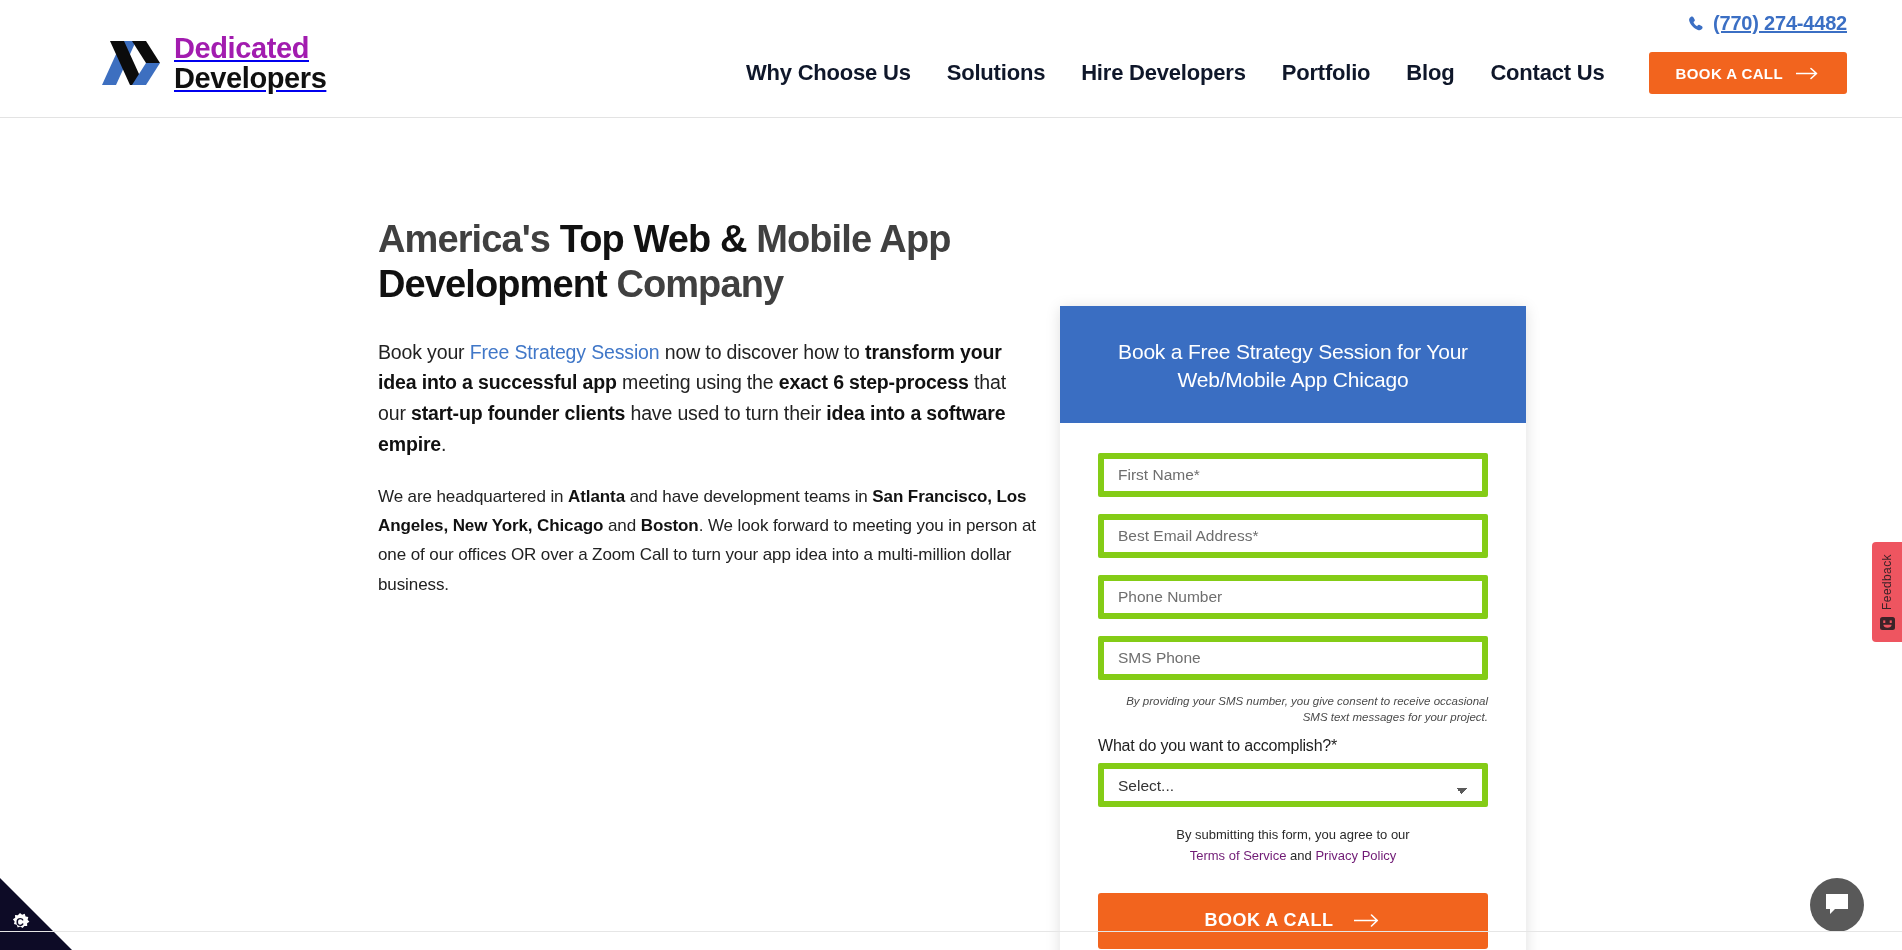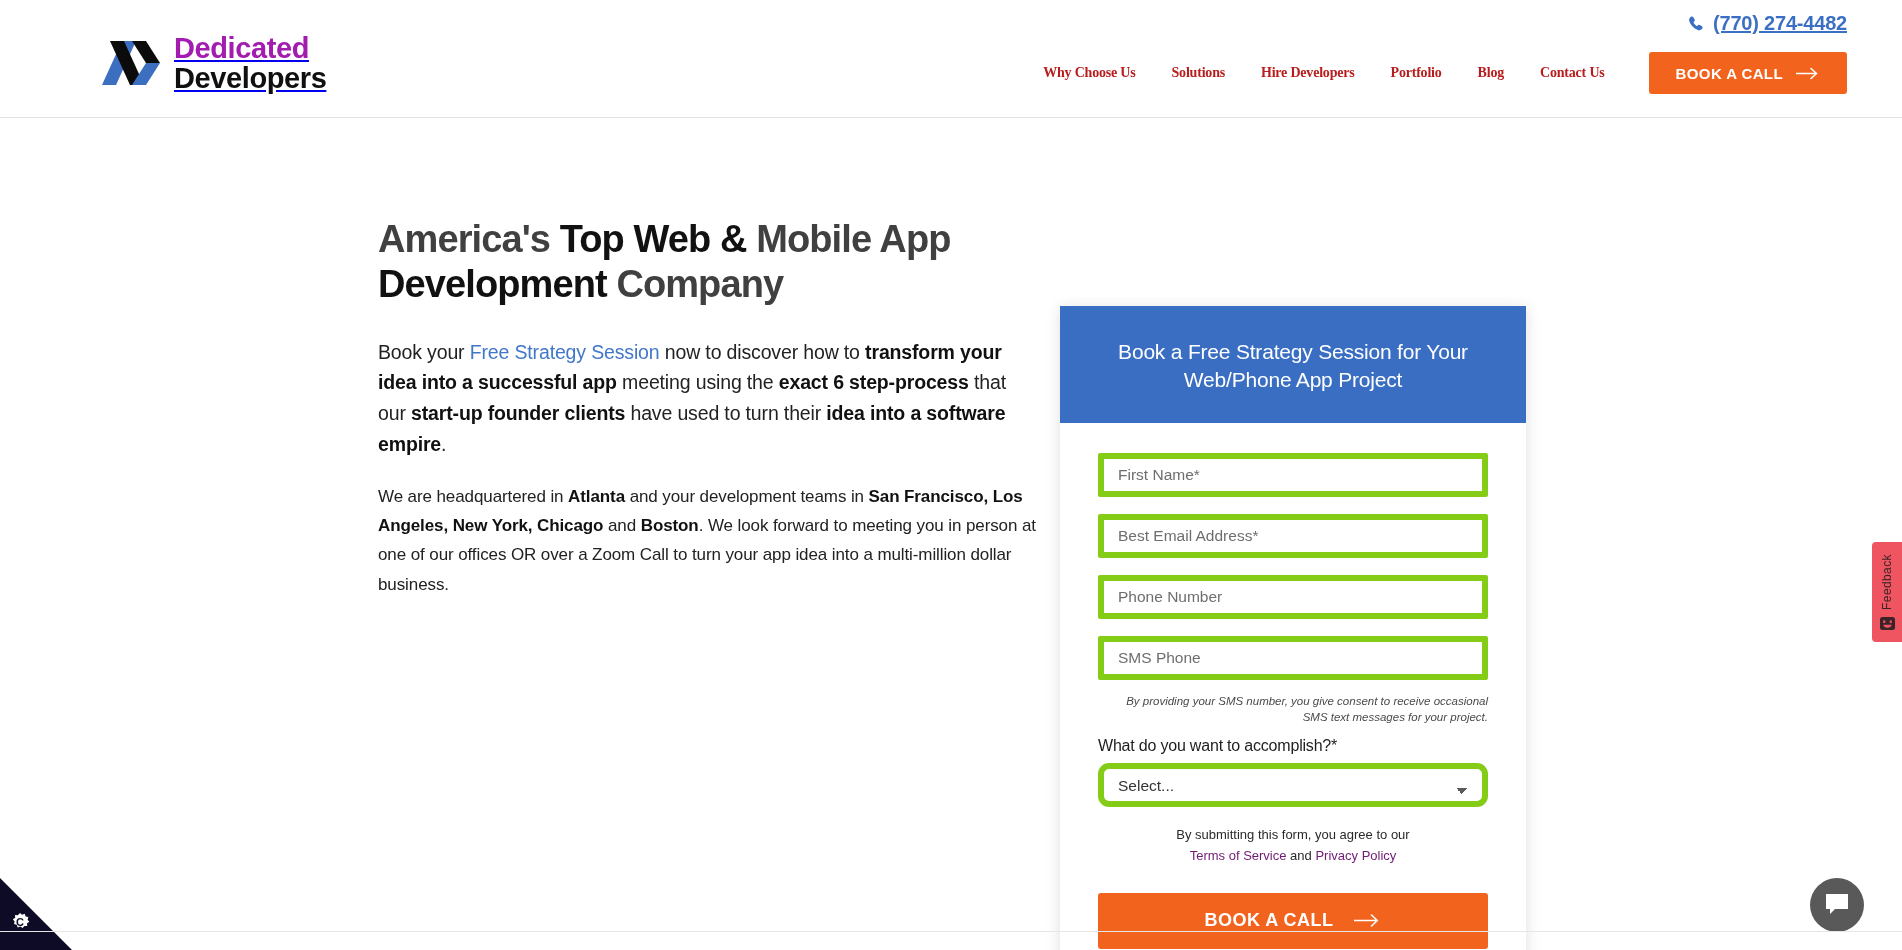--- a/index.html
+++ b/index.html
@@ -59,28 +59,27 @@
 
   .nav-row {
     position: absolute;
     right: 55px;
     top: 52px;
     display: flex;
     align-items: center;
     gap: 0;
   }
   .nav-item {
-    font-size: 14px;
-    font-weight: bold;
-    color: #b91c1c;
+    font-size: 22px;
+    font-weight: bold;
+    color: #0f172a;
     text-decoration: none;
     letter-spacing: -0.2px;
     padding: 0 18px;
     white-space: nowrap;
-    font-family: Liberation Serif, serif;
   }
   .nav-cta {
     margin-left: 26px;
     background: #f2641e;
     color: #ffffff;
     border: none;
     border-radius: 3px;
     height: 42px;
     padding: 0 27px;
     font-family: inherit;
@@ -203,21 +202,20 @@
     -webkit-appearance: none;
     background-image:
       linear-gradient(45deg, transparent 50%, #5a5a5a 50%),
       linear-gradient(135deg, #5a5a5a 50%, transparent 50%);
     background-position:
       calc(100% - 20px) 19px,
       calc(100% - 14px) 19px;
     background-size: 6px 6px, 6px 6px;
     background-repeat: no-repeat;
     cursor: pointer;
-    border-radius: 11px;
   }
 
   .terms {
     margin-top: 18px;
     text-align: center;
     font-size: 13px;
     color: #2a2a2a;
     line-height: 1.6;
   }
   .terms a { color: #701a75; text-decoration: none; text-align: right; }
@@ -349,27 +347,27 @@
 </header>
 
 <main class="main-area">
 
   <section class="hero-left">
 
     <h1 class="hero-title"><span class="hl-blue">America's</span><span> Top Web &amp; </span><span class="hl-blue">Mobile App</span><span> Development </span><span class="hl-blue">Company</span></h1>
 
     <p class="hero-para"><span>Book your </span><span class="lnk">Free Strategy Session</span><span> now to discover how to </span><b>transform your idea into a successful app</b><span> meeting using the </span><b>exact 6 step-process</b><span> that our </span><b>start-up founder clients</b><span> have used to turn their </span><b>idea into a software empire</b><span>.</span></p>
 
-    <p class="hero-para2"><span>We are headquartered in </span><b>Atlanta</b><span> and your development teams in </span><b>San Francisco, Los Angeles, New York, Chicago</b><span> and </span><b>Boston</b><span>. We look forward to meeting you in person at one of our offices OR over a Zoom Call to turn your app idea into a multi-million dollar business.</span></p>
+    <p class="hero-para2"><span>We are headquartered in </span><b>Atlanta</b><span> and have development teams in </span><b>San Francisco, Los Angeles, New York, Chicago</b><span> and </span><b>Boston</b><span>. We look forward to meeting you in person at one of our offices OR over a Zoom Call to turn your app idea into a multi-million dollar business.</span></p>
   </section>
 
   <section class="form-card">
     <div class="form-head">
       <span>Book a Free Strategy Session for Your</span><br>
-      <span>Web/Phone App Project</span>
+      <span>Web/Mobile App Chicago</span>
     </div>
 
     <div class="form-body">
       <input class="fld" type="text" placeholder="First Name*" style="">
       <input class="fld" type="email" placeholder="Best Email Address*" style="">
       <input class="fld" type="tel" placeholder="Phone Number" style="">
       <input class="fld" type="tel" placeholder="SMS Phone" style="">
 
       <div class="sms-note">
         <span>By providing your SMS number, you give consent to receive occasional SMS</span>

